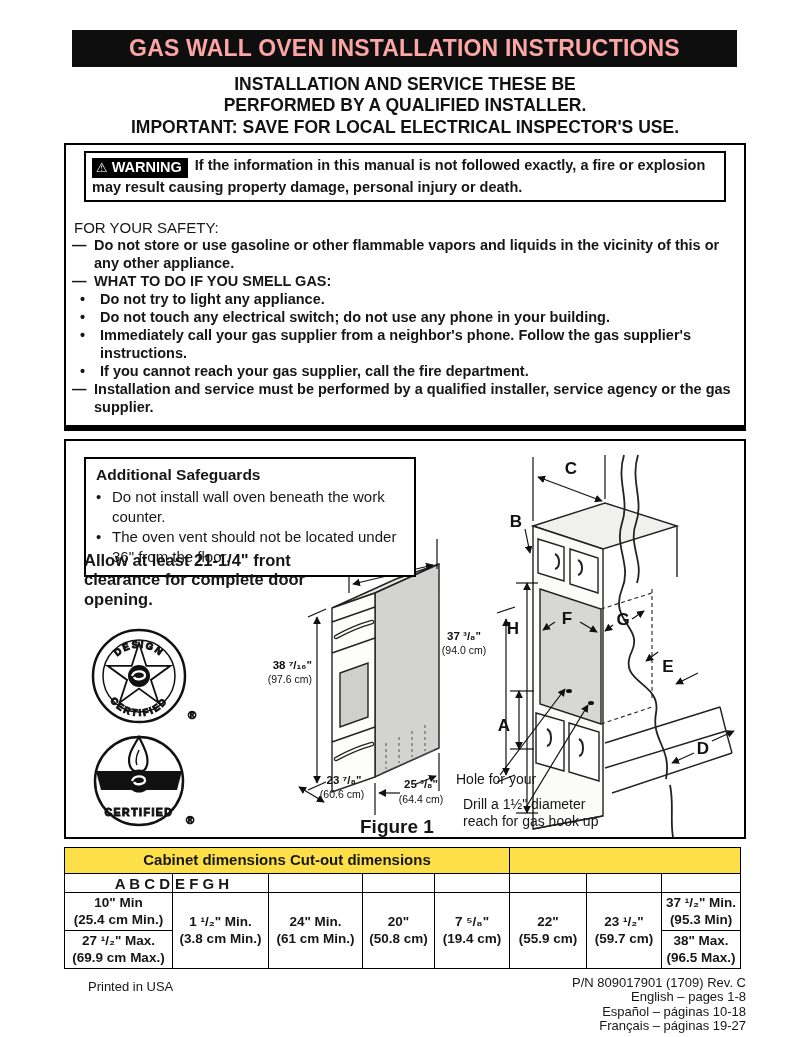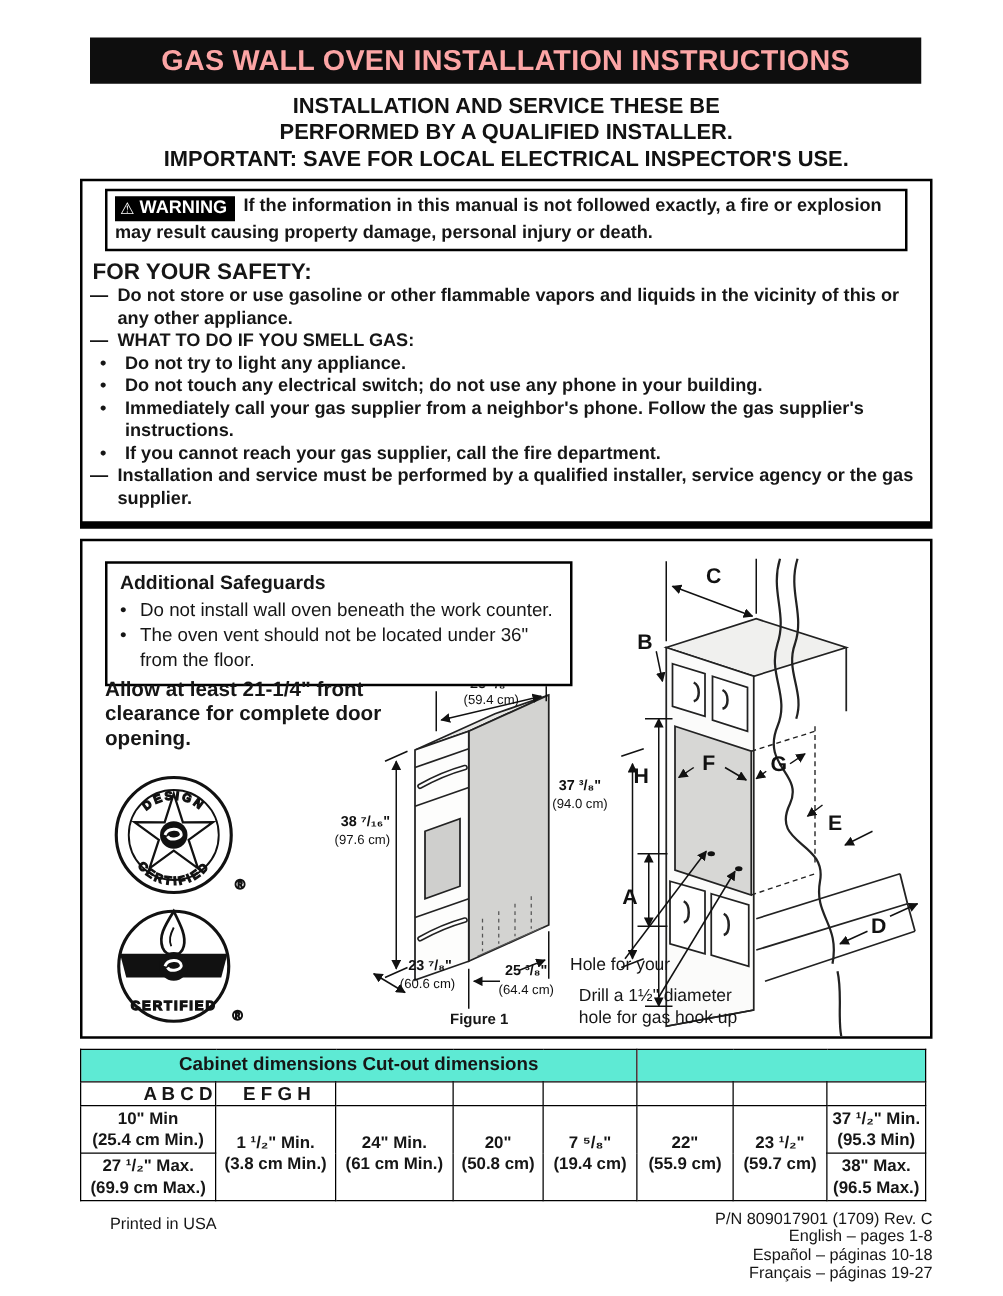--- a/index.html
+++ b/index.html
@@ -17,55 +17,55 @@
     font-weight:bold; font-size:23px; letter-spacing:0.2px; white-space:nowrap;
   }
   .subtitle { margin-top:7px; text-align:center; font-weight:bold; font-size:17.5px; line-height:1.22; color:#121212; }
 
   .safety-box { margin-top:5px; border:2px solid #000; border-bottom:6px solid #000; padding:4px 6px 8px 6px; }
   .warning-box { border:2px solid #000; margin:2px 12px 5px 12px; padding:3px 7px 4px 6px;
     font-size:14.5px; font-weight:bold; line-height:1.3; }
   .warn-badge { display:inline-flex; align-items:center; background:#000; color:#fff;
     padding:0 6px 1px 4px; margin-right:7px; font-size:14.5px; line-height:1.25; vertical-align:-2px; }
   .warn-badge .tri { margin-right:4px; font-size:13px; line-height:1; }
-  .safety-heading { font-weight:bold; font-size:18px; margin:6px 0 1px 2px; }
+  .safety-heading { font-weight:normal; font-size:15px; margin:17px 0 1px 2px; }
   .s-item { display:flex; font-weight:bold; font-size:14.5px; line-height:1.24; }
   .s-item .mk { flex:none; width:22px; }
   .s-item.bullet { padding-left:8px; }
   .s-item.bullet .mk { width:20px; }
   .s-item .tx { flex:1; }
 
   .figure-box { margin-top:8px; border:2px solid #000; height:400px; position:relative; }
-  .safeguards { position:absolute; left:18px; top:16px; width:374px; border:2px solid #000; padding:7px 10px 8px 10px; background:#fff; }
+  .safeguards { position:absolute; left:18px; top:16px; width:332px; border:2px solid #000; padding:7px 10px 8px 10px; background:#fff; }
   .sg-title { font-weight:bold; font-size:15.5px; margin-bottom:3px; }
   .sg-item { display:flex; font-size:15px; line-height:1.33; }
   .sg-item .mk { flex:none; width:16px; }
   .clearance { position:absolute; left:18px; top:110px; width:234px; font-weight:bold; font-size:16.5px; line-height:1.17; }
 
   .badges-svg, .diagram-svg { position:absolute; }
   .badges-svg { left:18px; top:168px; }
   .diagram-svg { left:0; top:0; }
   svg text { font-family:"Liberation Sans","DejaVu Sans",sans-serif; fill:#111; }
   .dim-in { font-size:11.5px; font-weight:bold; }
   .dim-cm { font-size:10.5px; }
   .letter { font-size:17px; font-weight:bold; }
   .badge-arc { font-size:9.5px; font-weight:bold; letter-spacing:2px; }
   .badge-word { font-size:10.5px; font-weight:bold; letter-spacing:1.5px; }
   .badge-reg { font-size:11px; }
 
   .fig-note { position:absolute; font-size:14px; line-height:1.18; }
-  .fig-caption { position:absolute; font-weight:bold; font-size:12px; }
+  .fig-caption { position:absolute; font-weight:bold; font-size:19px; }
 
   .dim-table { margin-top:8px; width:676px; border-collapse:collapse; table-layout:fixed; }
   .dim-table td { border:1.5px solid #000; font-weight:bold; text-align:center; vertical-align:middle;
     font-size:13.5px; line-height:1.22; white-space:pre-line; padding:1px 0; overflow:hidden; }
-  .dim-table .hdr { background:#5eead4; font-size:15px; height:26px; }
+  .dim-table .hdr { background:#fde047; font-size:15px; height:26px; }
   .dim-table .ltr { height:19px; font-size:15px; line-height:1; }
   .dim-table .ltr-left { text-align:right; padding-right:2px; }
-  .dim-table .ltr-right { text-align:center; padding-left:2px; }
+  .dim-table .ltr-right { text-align:left; padding-left:2px; }
   .dim-table .body-row td { height:38px; }
 
   .foot { margin-top:7px; display:flex; justify-content:space-between; font-size:13px; }
   .foot-left { margin-left:24px; margin-top:3px; }
   .foot-right { text-align:right; line-height:1.1; }
 </style>
 </head>
 <body>
 
 <div class="wrapper">
@@ -286,21 +286,21 @@
           <span class="mk">•</span>
           <span>The oven vent should not be located under 36" from the floor.</span>
         </div>
     </div>
 
     <div class="clearance">Allow at least 21-1/4" front clearance for complete door opening.</div>
 
     <div class="fig-note" style="left:390px; top:330px;">Hole for your</div>
     <div class="fig-note" style="left:397px; top:355px;">
       <div>Drill a 1½" diameter</div>
-      <div>hole for gas hook up</div>
+      <div>reach for gas hook up</div>
     </div>
     <div class="fig-caption" style="left:294px; top:375px;">Figure 1</div>
   </div>
 
   <table class="dim-table">
     <colgroup>
       <col style="width:108px">
         <col style="width:96px">
         <col style="width:94px">
         <col style="width:72px">

